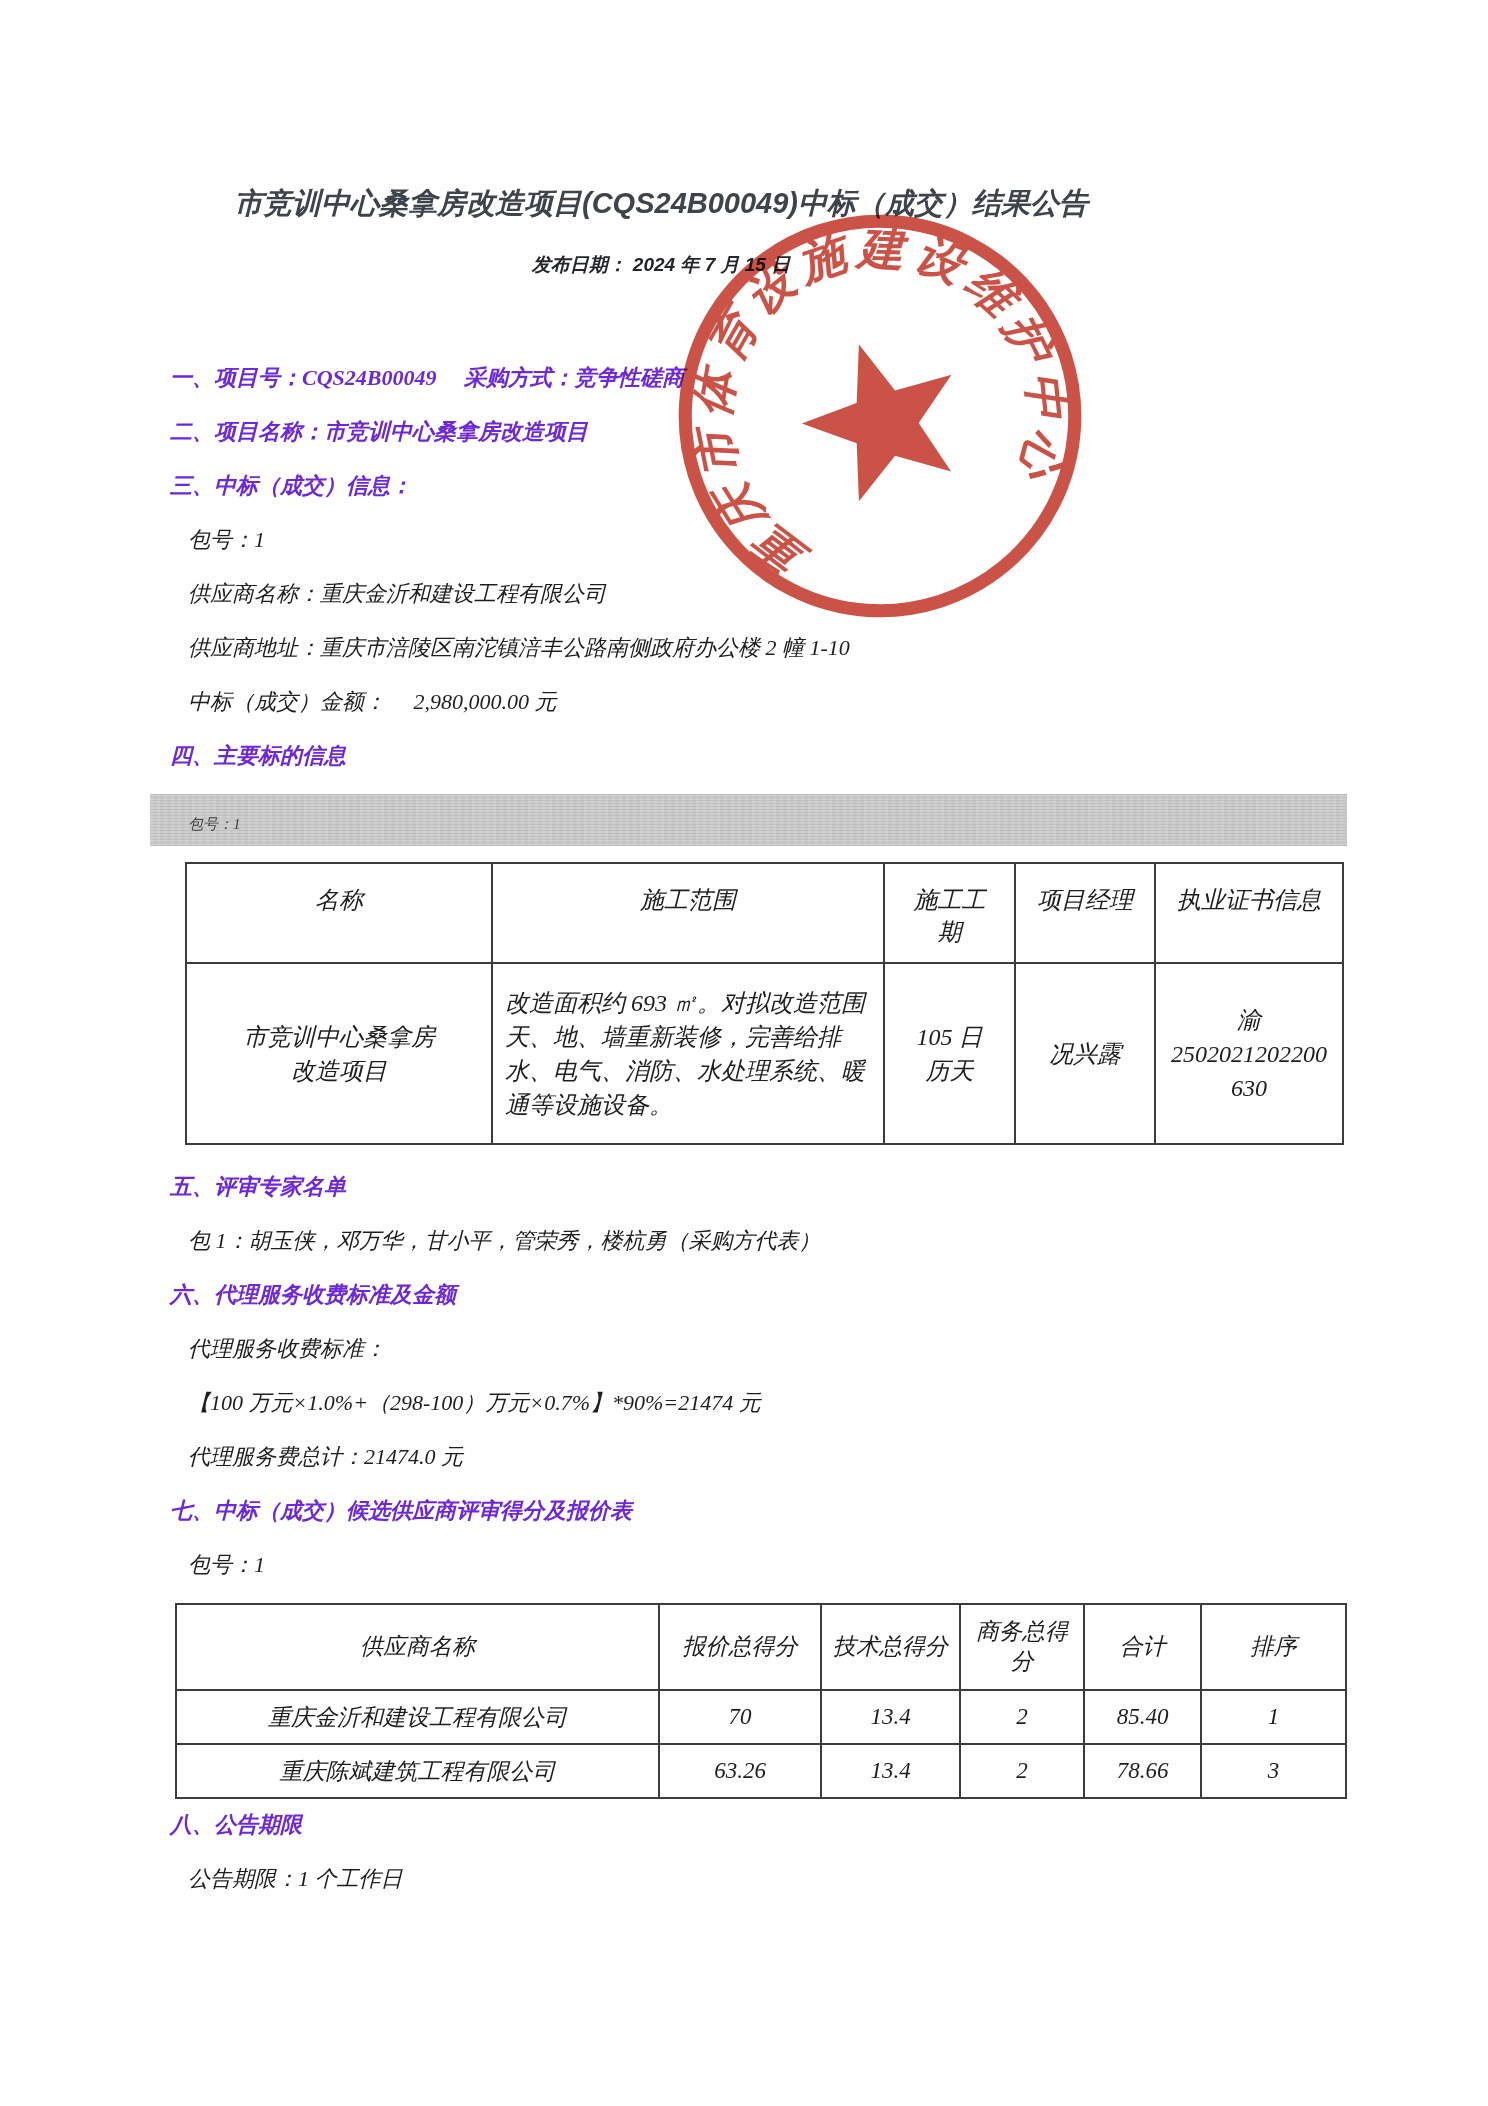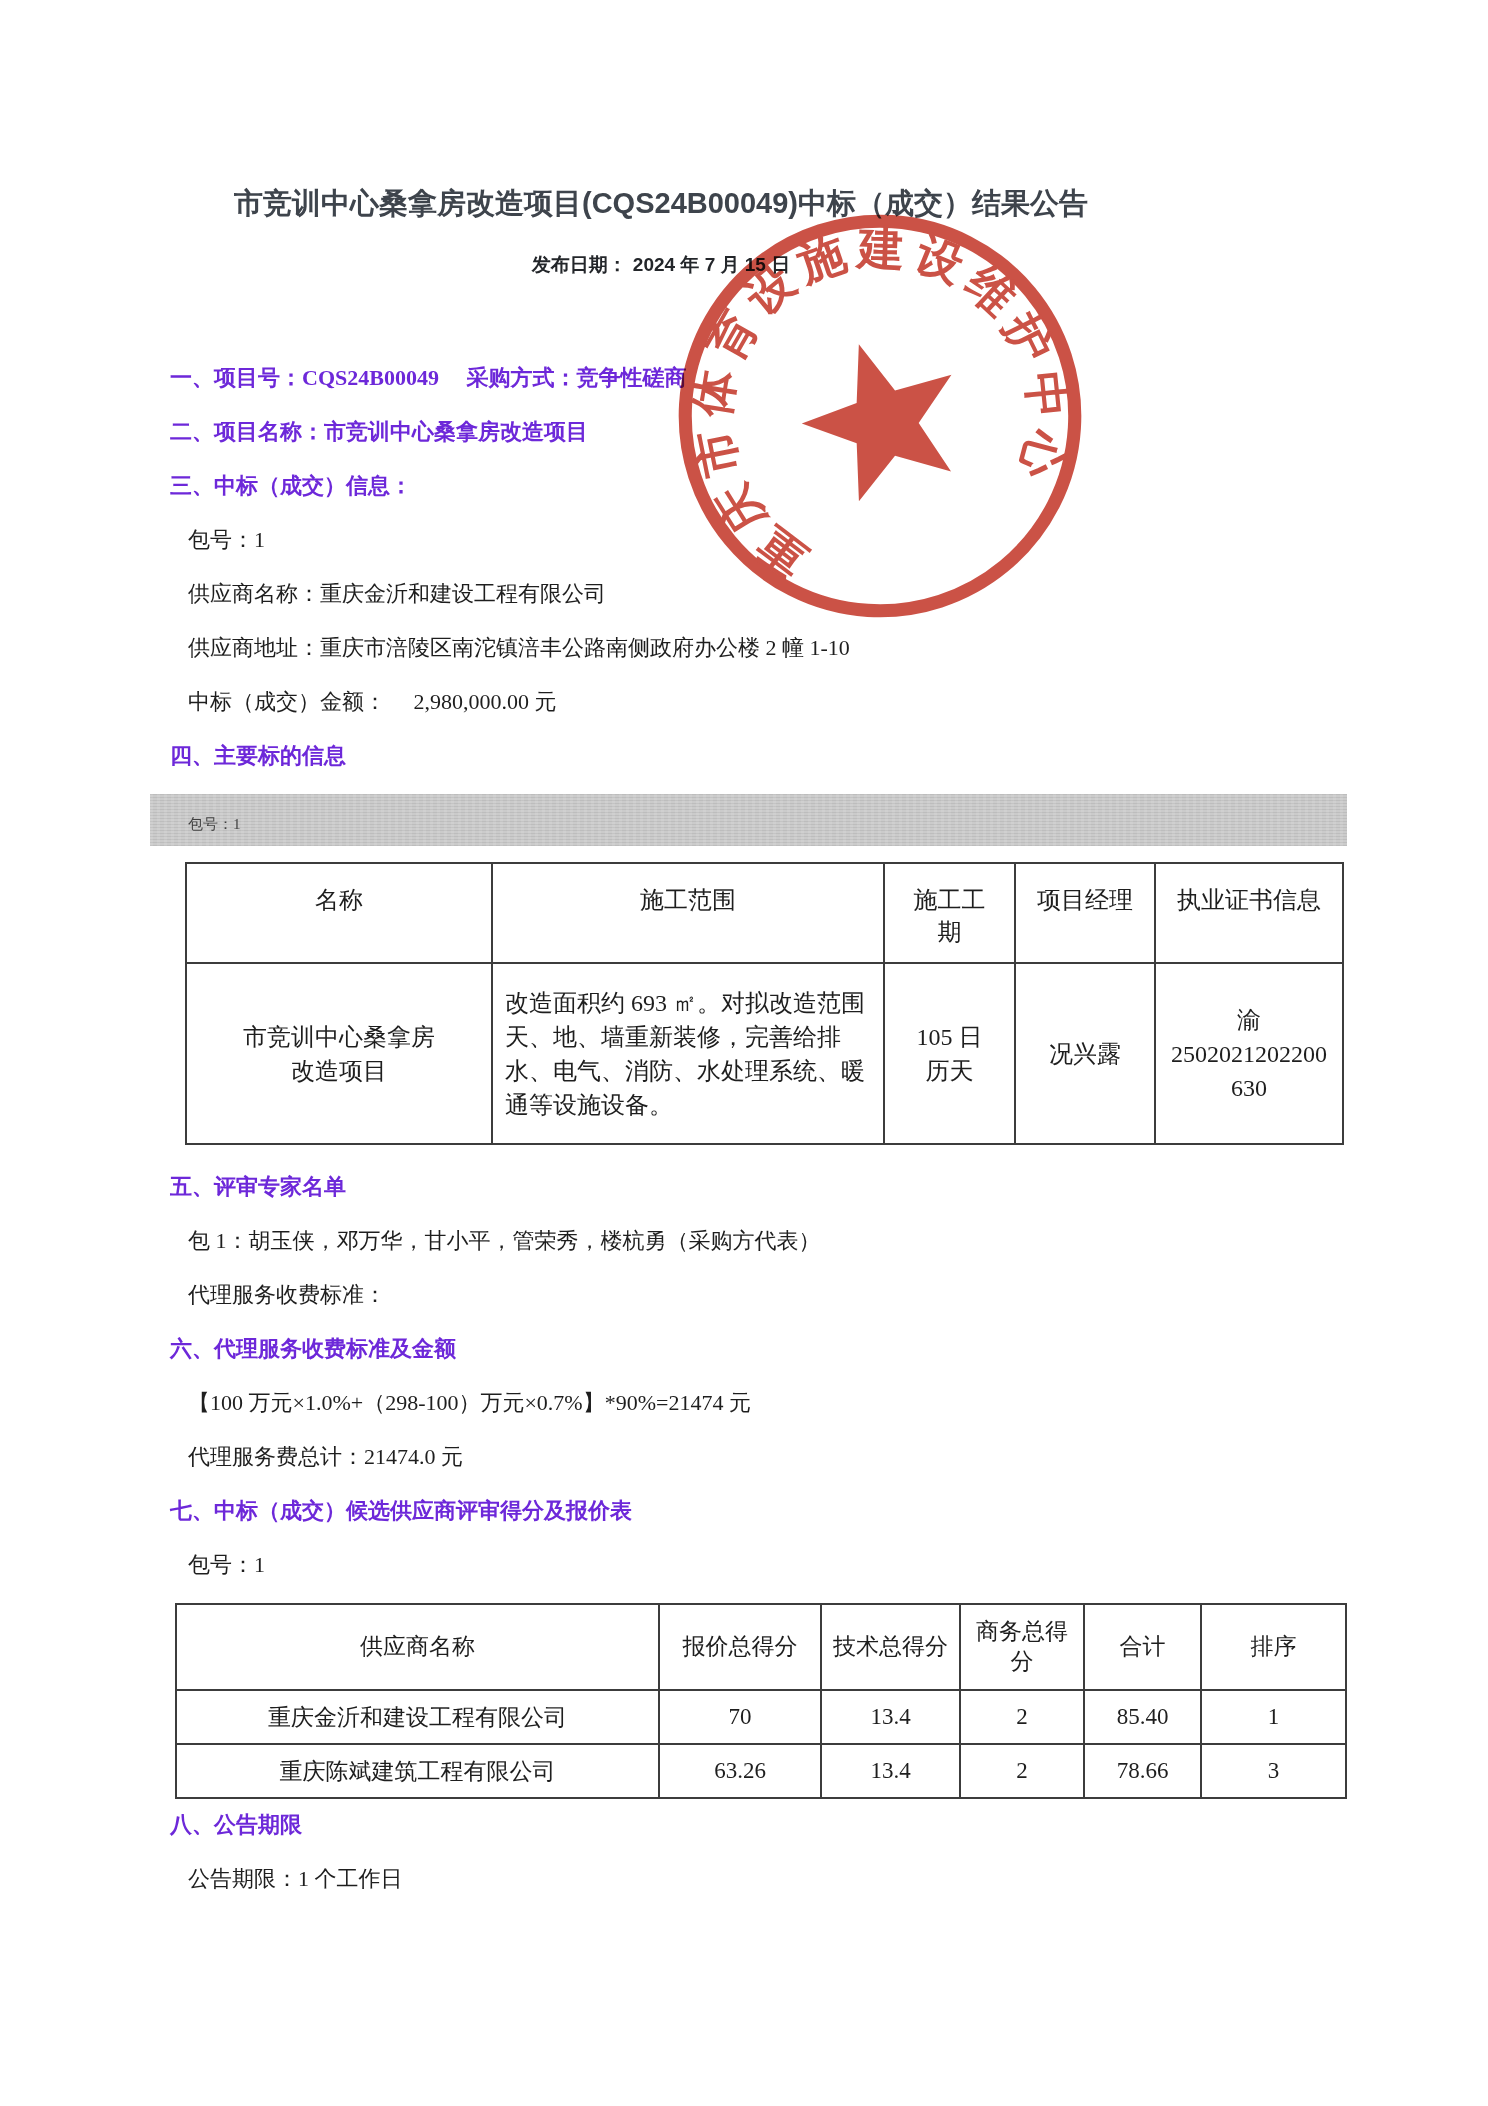--- a/index.html
+++ b/index.html
@@ -1,17 +1,17 @@
 <!DOCTYPE html>
 <html><head>
 <meta charset="utf-8">
 <style>
   html,body{margin:0;padding:0;background:#ffffff;}
   .page{position:relative;width:1488px;height:2106px;background:#ffffff;overflow:hidden;
-        font-family:"Liberation Serif",serif;color:#1e1e1e;}
+        font-family:"Liberation Serif",serif;color:#1e1e1e;font-style:italic;}
   .title{position:absolute;top:184px;left:0;width:1322px;margin:0;text-align:center;
          font-family:"Liberation Sans",sans-serif;font-size:29px;font-weight:bold;color:#3e444c;}
   .date{position:absolute;top:252px;left:0;width:1322px;text-align:center;
         font-family:"Liberation Sans",sans-serif;font-size:19px;font-weight:bold;color:#23262a;}
   .date span{margin:0 3px;}
   .body{position:absolute;left:170px;top:362px;width:1180px;}
   .line{margin:0 0 22px;font-size:22px;line-height:32px;}
   .h{font-weight:bold;color:#6d28d9;}
   .sub{padding-left:18px;}
   .package-bar{margin:12px 0 0 -20px;width:1197px;height:52px;box-sizing:border-box;
@@ -90,22 +90,22 @@
           <td>况兴露</td>
           <td class="pre">渝
 2502021202200
 630</td>
         </tr>
       </tbody>
     </table>
 
     <p class="line h">五、评审专家名单</p>
     <p class="line sub">包 1：胡玉侠，邓万华，甘小平，管荣秀，楼杭勇（采购方代表）</p>
+    <p class="line h">六、代理服务收费标准及金额</p>
     <p class="line sub">代理服务收费标准：</p>
-    <p class="line h">六、代理服务收费标准及金额</p>
     <p class="line sub">【100 万元×1.0%+（298-100）万元×0.7%】*90%=21474 元</p>
     <p class="line sub">代理服务费总计：21474.0 元</p>
     <p class="line h">七、中标（成交）候选供应商评审得分及报价表</p>
     <p class="line sub">包号：1</p>
 
     <table class="t2">
       <colgroup>
           <col style="width:483px">
           <col style="width:162px">
           <col style="width:139px">

